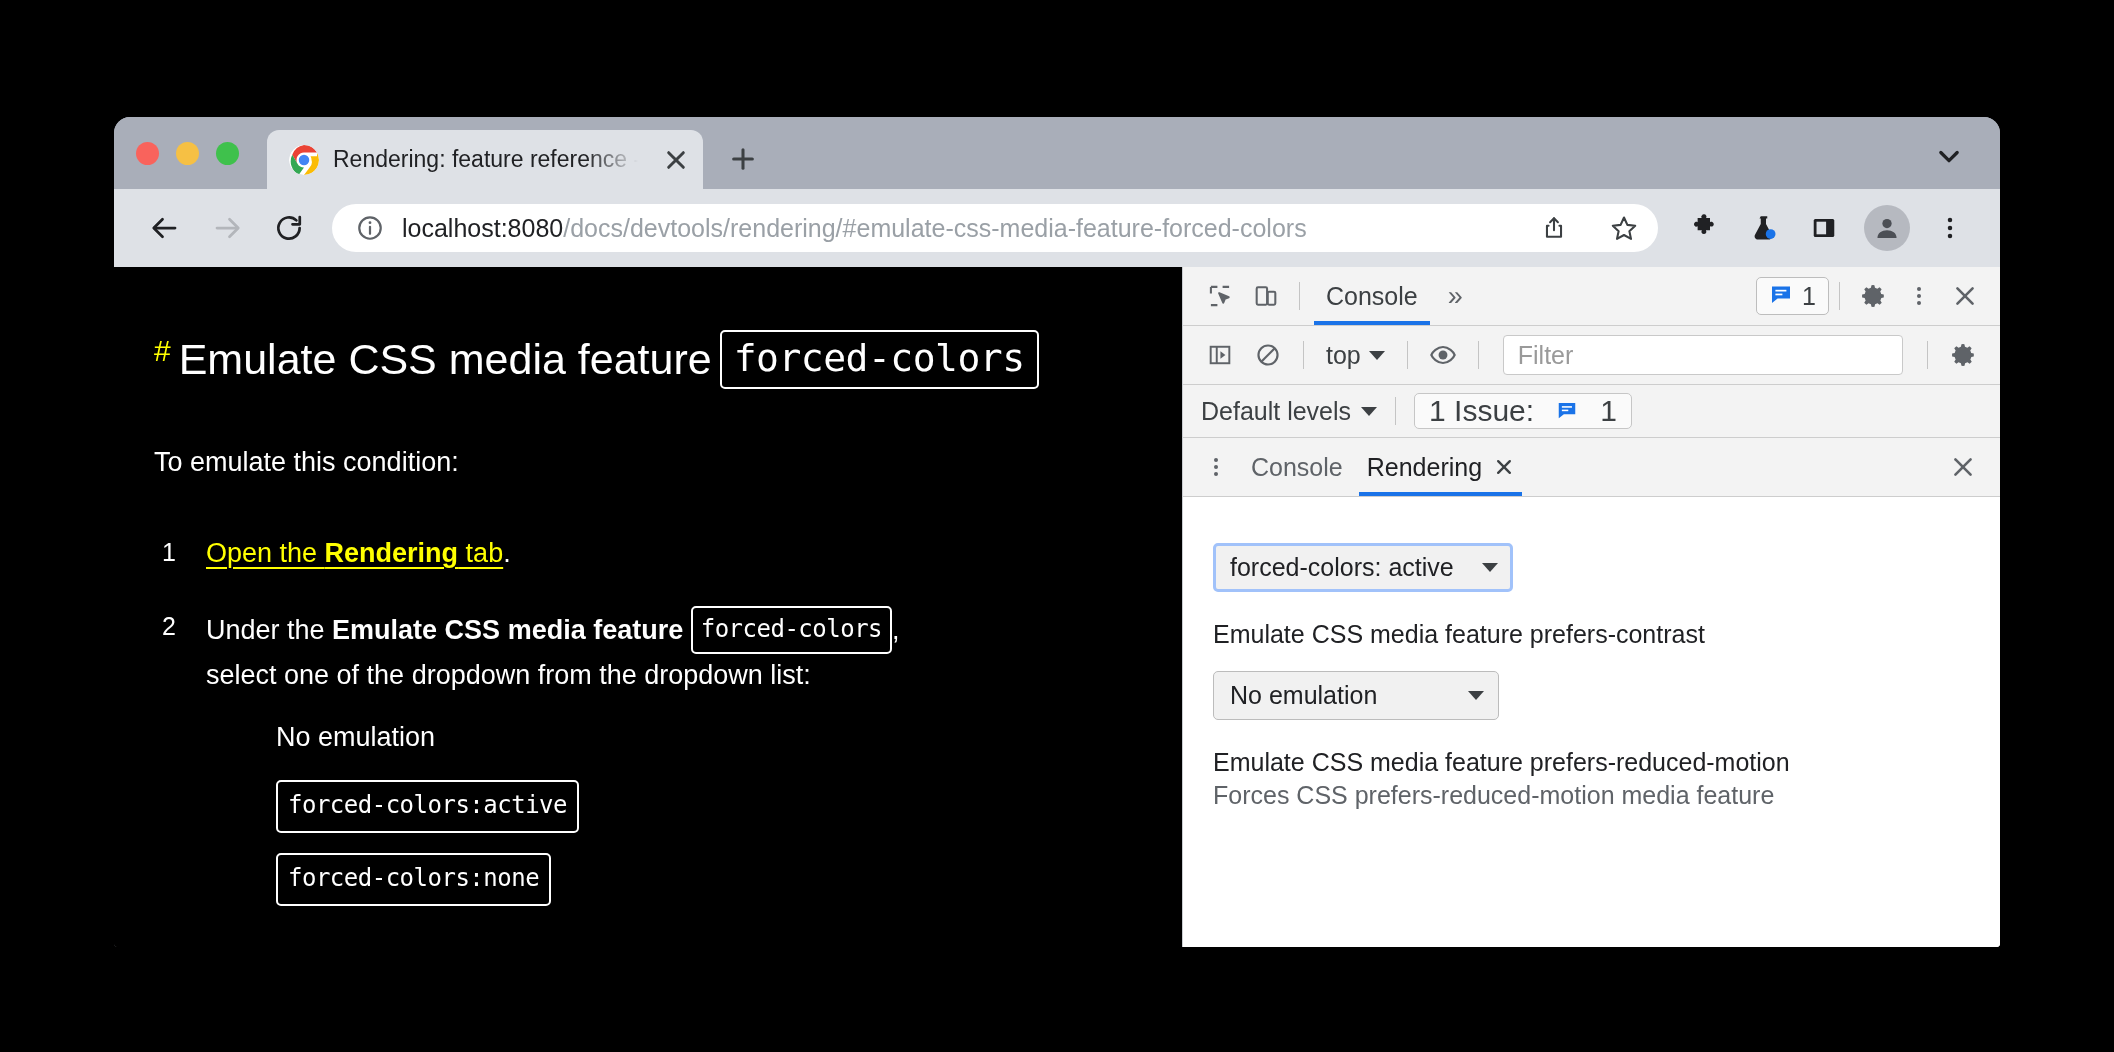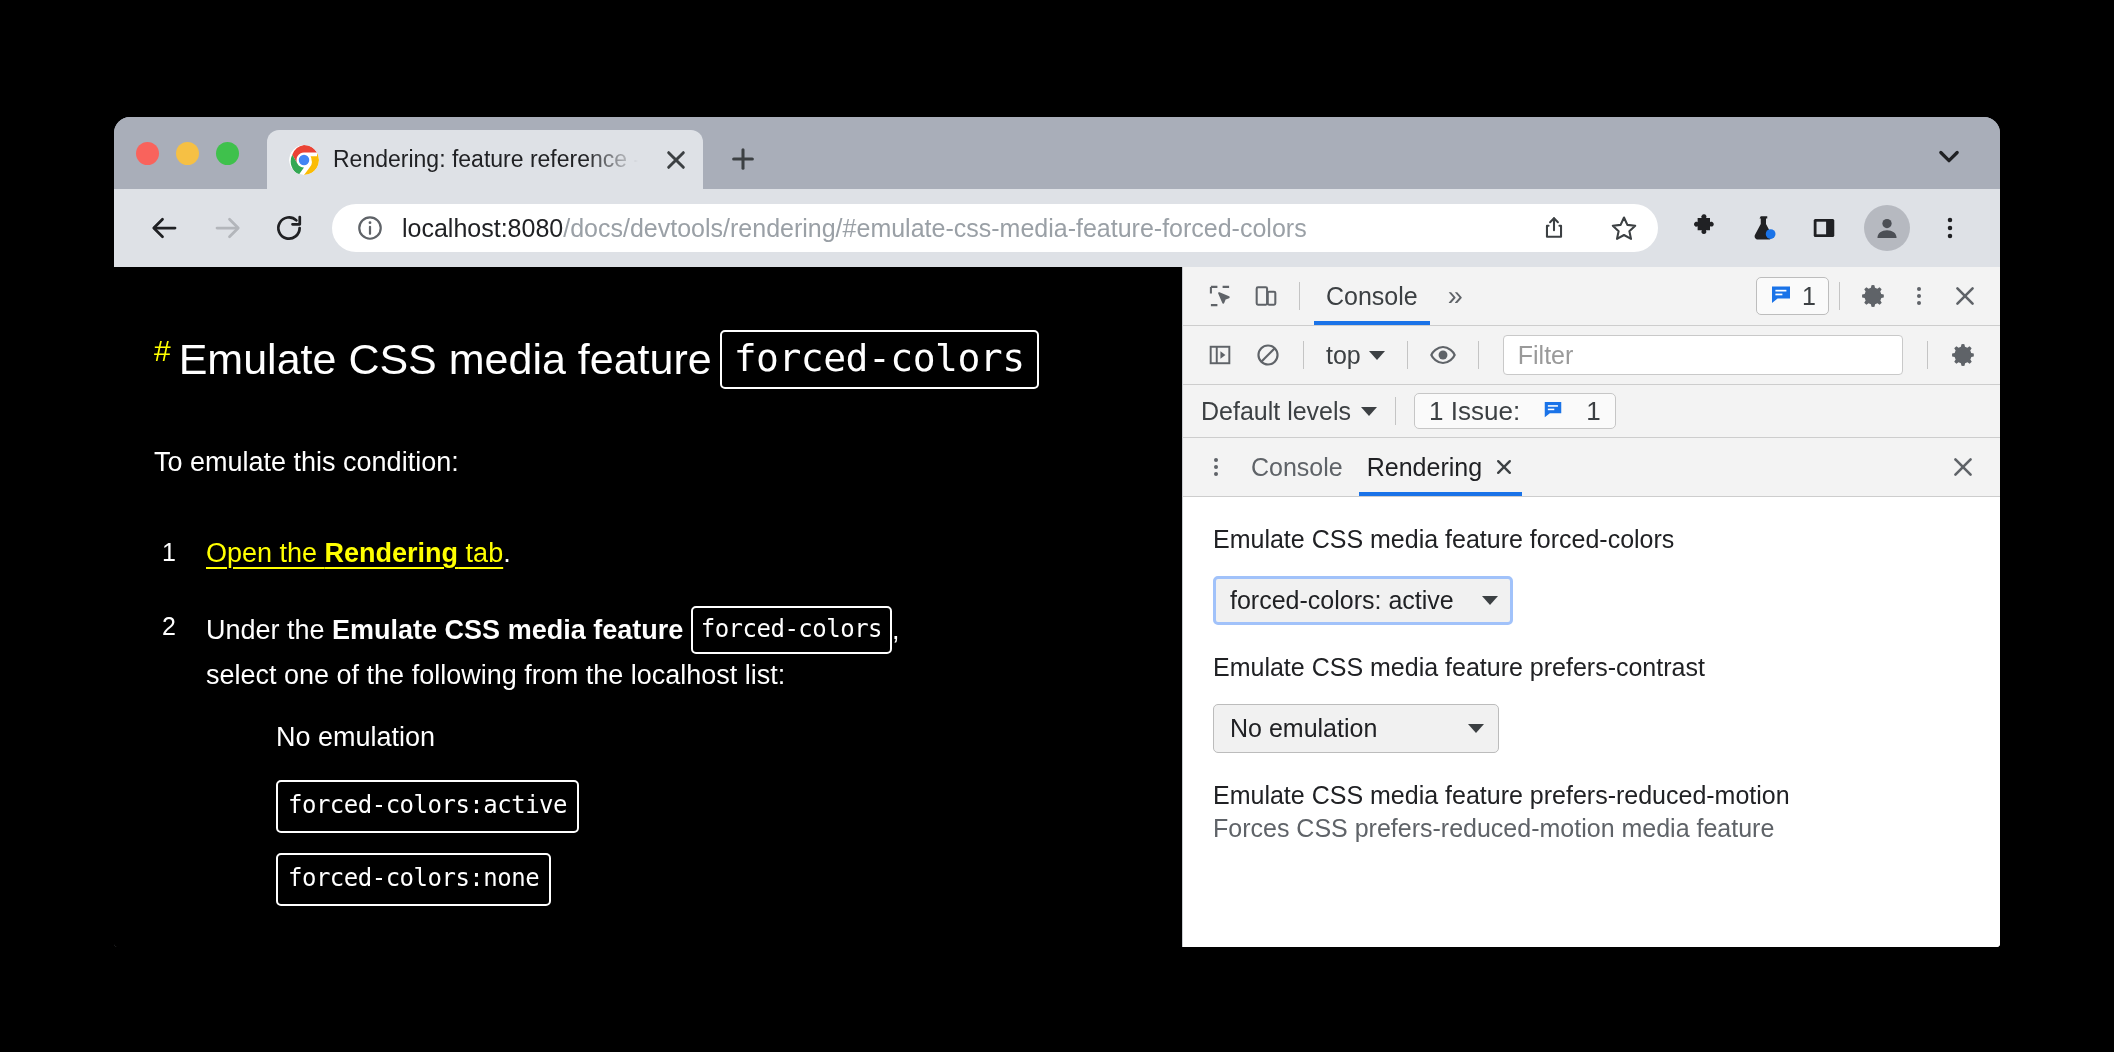--- a/index.html
+++ b/index.html
@@ -352,21 +352,21 @@
   #dt-levels-toolbar { height: 52px; padding: 0 18px; gap: 0; }
   #levels-select { display: flex; align-items: center; gap: 10px; font-size: 25px; color: #3c4043; }
   #issues-summary {
     display: flex; align-items: center; gap: 22px;
     border: 1px solid #c6c6c6;
     border-radius: 5px;
     background: #fafafa;
     padding: 3px 14px;
     height: 36px;
     box-sizing: border-box;
-    font-size: 26px; color: #3c4043;
+    font-size: 30px; color: #3c4043;
   }
 
   #dt-drawer-tabs {
     height: 58px;
     padding: 0 14px 0 10px;
     border-bottom: 1px solid #cdcdcd;
     background: #f3f3f3;
   }
   .drawer-tab {
     height: 58px;
@@ -584,21 +584,21 @@
           <ol id="page-list">
 
             <li>
               <span class="li-num">1</span>
               <span class="li-body"><a id="link-rendering-tab" href="#"><span>Open the </span><span class="bold">Rendering</span><span> tab</span></a><span>.</span></span>
             </li>
 
             <li>
               <span class="li-num">2</span>
               <span class="li-body"><span>Under the </span><span class="bold">Emulate CSS media feature</span><span>&nbsp;</span><span class="code-box">forced-colors</span><span>,</span><br>
-                <span>select one of the following from the localhost list:</span>
+                <span>select one of the dropdown from the dropdown list:</span>
 
                 <ul id="sub-options">
                   <li><span>No emulation</span></li>
                   <li><span class="code-box">forced-colors:active</span></li>
                   <li><span class="code-box">forced-colors:none</span></li>
                 </ul>
               </span>
             </li>
           </ol>
         </div>
@@ -738,21 +738,20 @@
             <svg width="26" height="26" viewBox="0 0 24 24" stroke="#5f6368" stroke-width="2.4" stroke-linecap="round">
               <line x1="5" y1="5" x2="19" y2="19"></line>
                 <line x1="19" y1="5" x2="5" y2="19"></line>
             </svg>
           </div>
         </div>
 
         <div id="rendering-pane">
 
           <div class="render-setting">
-            <div class="rs-title">Emulate CSS media feature forced-colors</div>
             <div class="rs-select focused">
               <span>forced-colors: active</span>
               <span class="caret"></span>
             </div>
           </div>
 
           <div class="render-setting">
             <div class="rs-title">Emulate CSS media feature prefers-contrast</div>
             <div class="rs-select" style="min-width:286px;">
               <span>No emulation</span>

